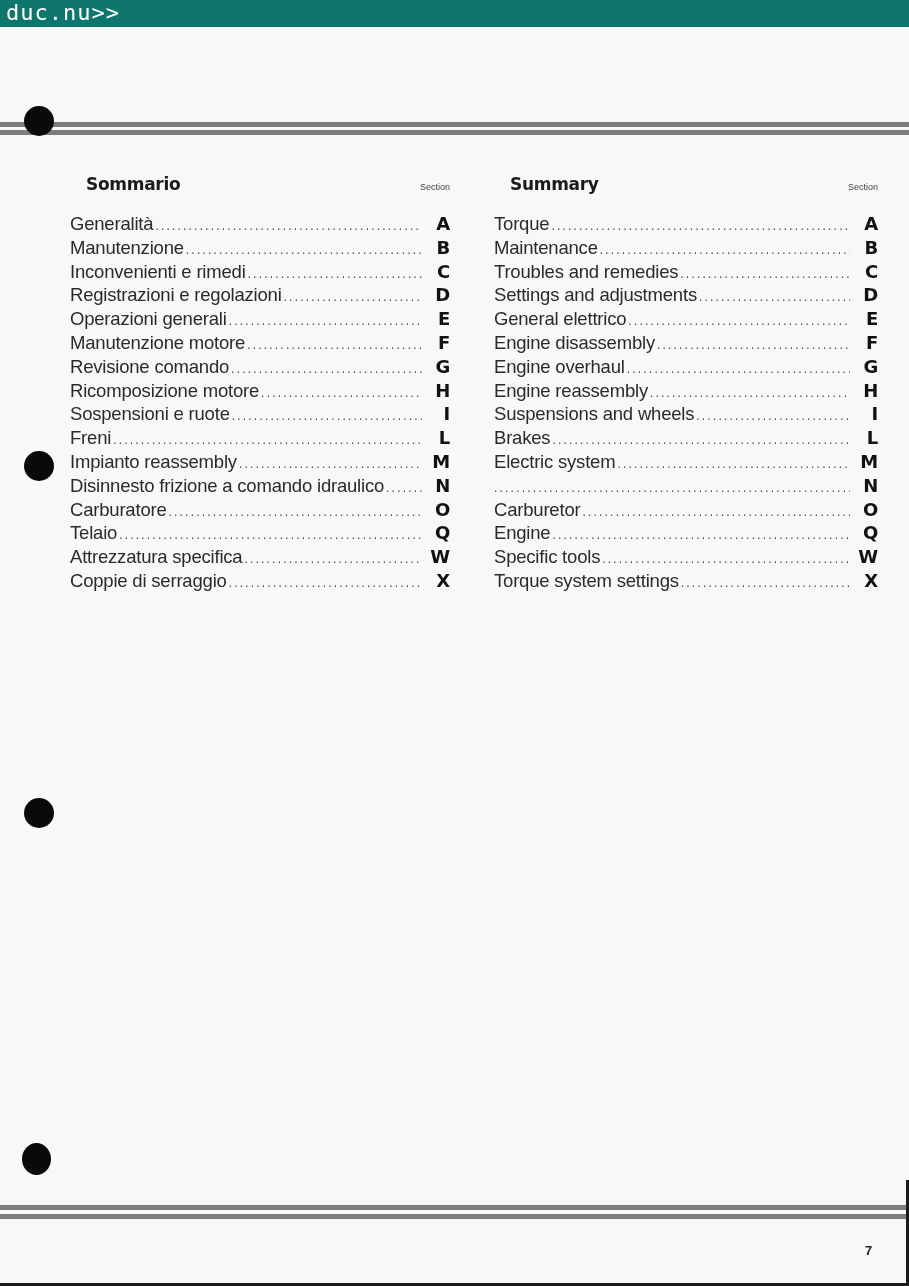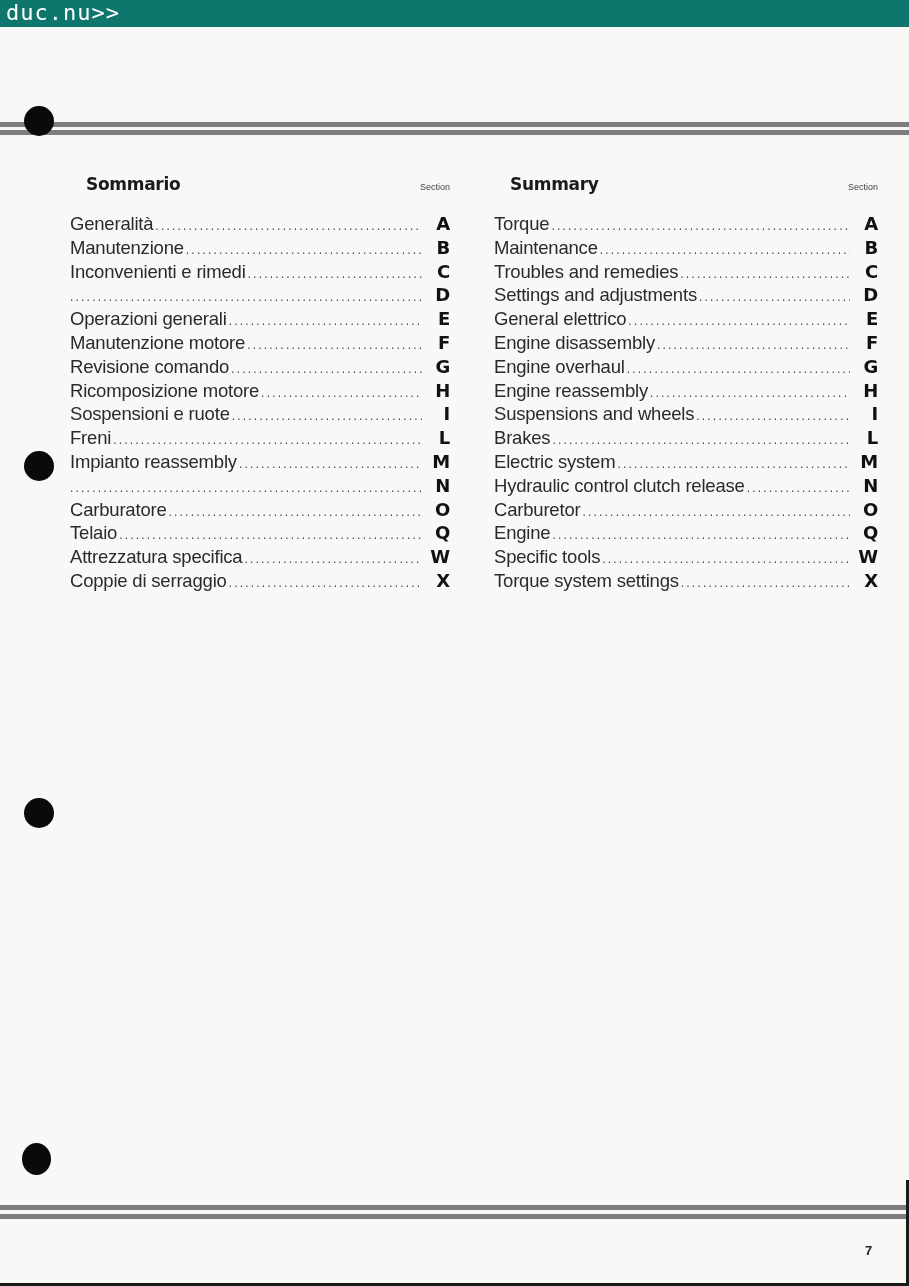--- a/index.html
+++ b/index.html
@@ -81,20 +81,21 @@
         <span class="label">Manutenzione</span>
         <span class="dots">........................................................................................................................</span>
         <span class="letter">B</span>
       </div>
       <div class="row">
         <span class="label">Inconvenienti e rimedi</span>
         <span class="dots">........................................................................................................................</span>
         <span class="letter">C</span>
       </div>
       <div class="row">
+        <span class="label">Registrazioni e regolazioni</span>
         <span class="dots">........................................................................................................................</span>
         <span class="letter">D</span>
       </div>
       <div class="row">
         <span class="label">Operazioni generali</span>
         <span class="dots">........................................................................................................................</span>
         <span class="letter">E</span>
       </div>
       <div class="row">
         <span class="label">Manutenzione motore</span>
@@ -120,20 +121,21 @@
         <span class="label">Freni</span>
         <span class="dots">........................................................................................................................</span>
         <span class="letter">L</span>
       </div>
       <div class="row">
         <span class="label">Impianto reassembly</span>
         <span class="dots">........................................................................................................................</span>
         <span class="letter">M</span>
       </div>
       <div class="row">
+        <span class="label">Disinnesto frizione a comando idraulico</span>
         <span class="dots">........................................................................................................................</span>
         <span class="letter">N</span>
       </div>
       <div class="row">
         <span class="label">Carburatore</span>
         <span class="dots">........................................................................................................................</span>
         <span class="letter">O</span>
       </div>
       <div class="row">
         <span class="label">Telaio</span>
@@ -206,21 +208,20 @@
         <span class="label">Brakes</span>
         <span class="dots">........................................................................................................................</span>
         <span class="letter">L</span>
       </div>
       <div class="row">
         <span class="label">Electric system</span>
         <span class="dots">........................................................................................................................</span>
         <span class="letter">M</span>
       </div>
       <div class="row">
-        <span class="label">Hydraulic control clutch release</span>
         <span class="dots">........................................................................................................................</span>
         <span class="letter">N</span>
       </div>
       <div class="row">
         <span class="label">Carburetor</span>
         <span class="dots">........................................................................................................................</span>
         <span class="letter">O</span>
       </div>
       <div class="row">
         <span class="label">Engine</span>

